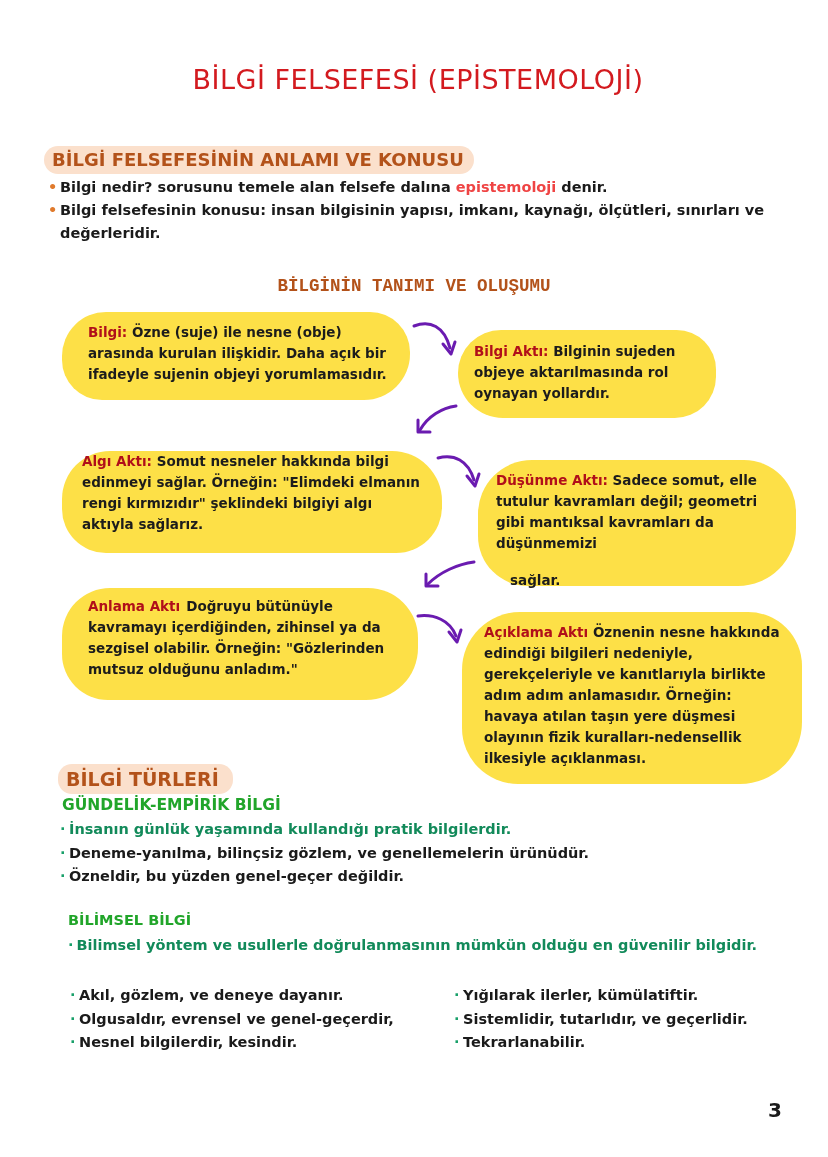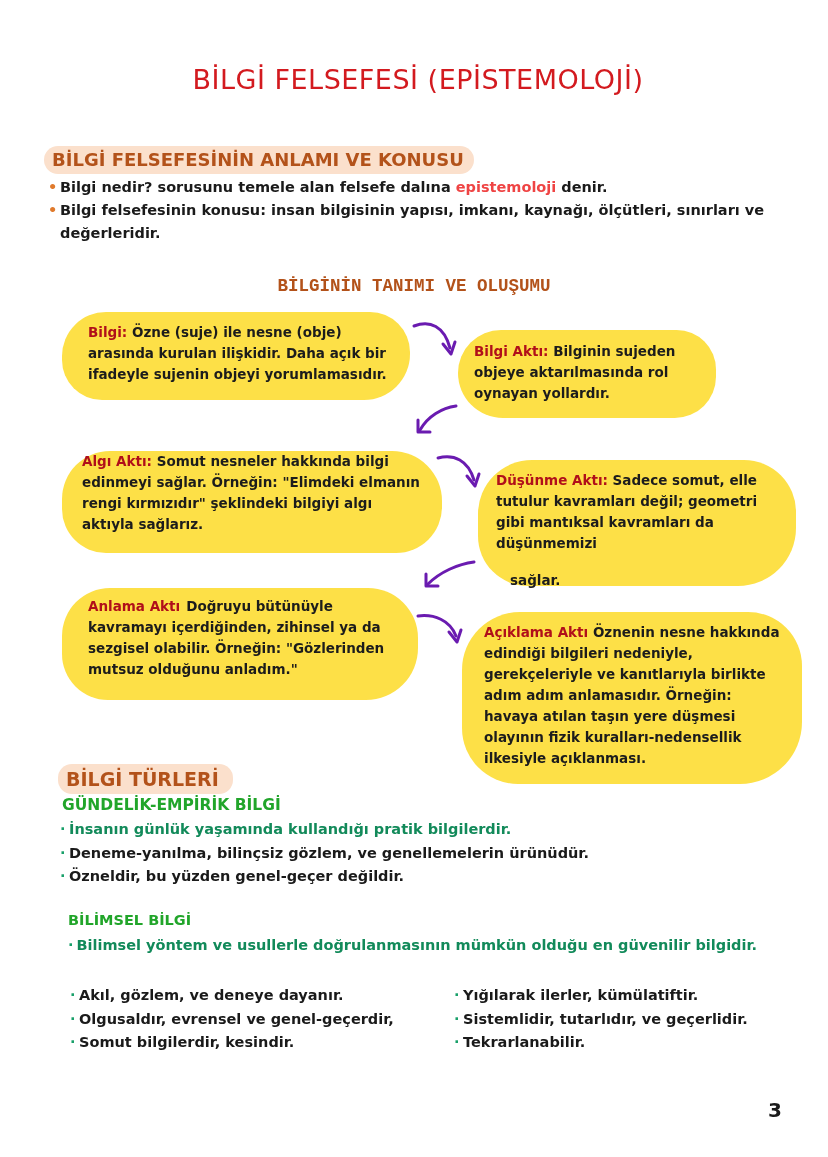--- a/index.html
+++ b/index.html
@@ -131,21 +131,21 @@
   <div class="li">Deneme-yanılma, bilinçsiz gözlem, ve genellemelerin ürünüdür.</div>
   <div class="li">Özneldir, bu yüzden genel-geçer değildir.</div>
 </div>
 
 <div class="sec-head sh-2">BİLİMSEL BİLGİ</div>
 <div class="l-intro"><span class="dot">·</span><span>Bilimsel yöntem ve usullerle doğrulanmasının mümkün olduğu en güvenilir bilgidir.</span></div>
 
 <div class="list l-2">
   <div class="li">Akıl, gözlem, ve deneye dayanır.</div>
   <div class="li">Olgusaldır, evrensel ve genel-geçerdir,</div>
-  <div class="li">Somut bilgilerdir, kesindir.</div>
+  <div class="li">Nesnel bilgilerdir, kesindir.</div>
 </div>
 <div class="list l-3">
   <div class="li">Yığılarak ilerler, kümülatiftir.</div>
   <div class="li">Sistemlidir, tutarlıdır, ve geçerlidir.</div>
   <div class="li">Tekrarlanabilir.</div>
 </div>
 
 <div class="page-num">3</div>
 
 </body></html>

